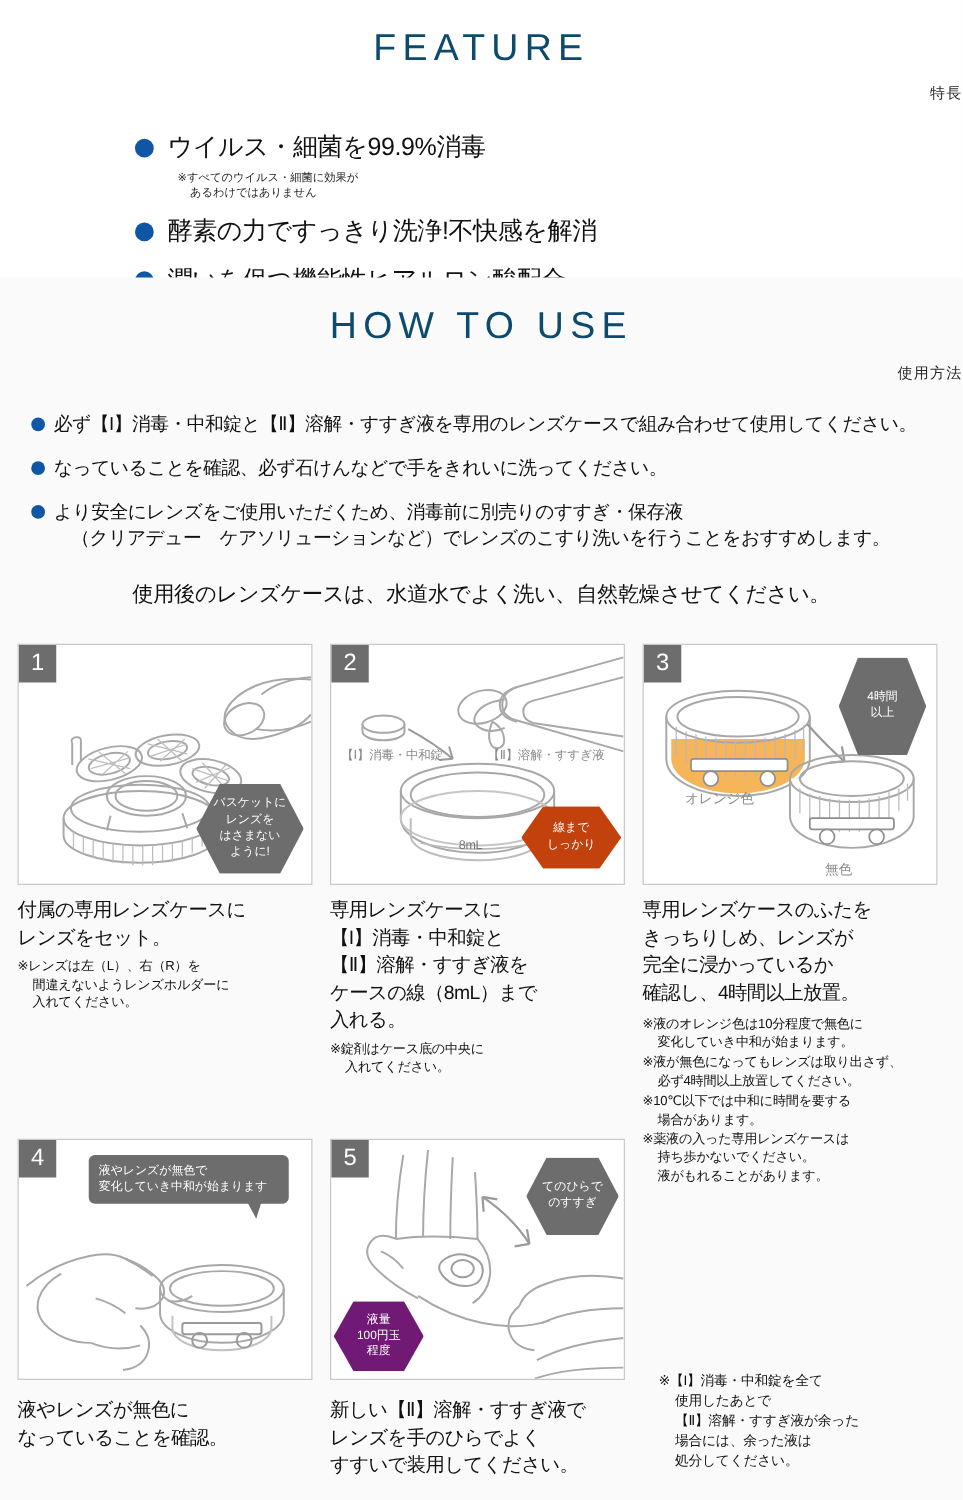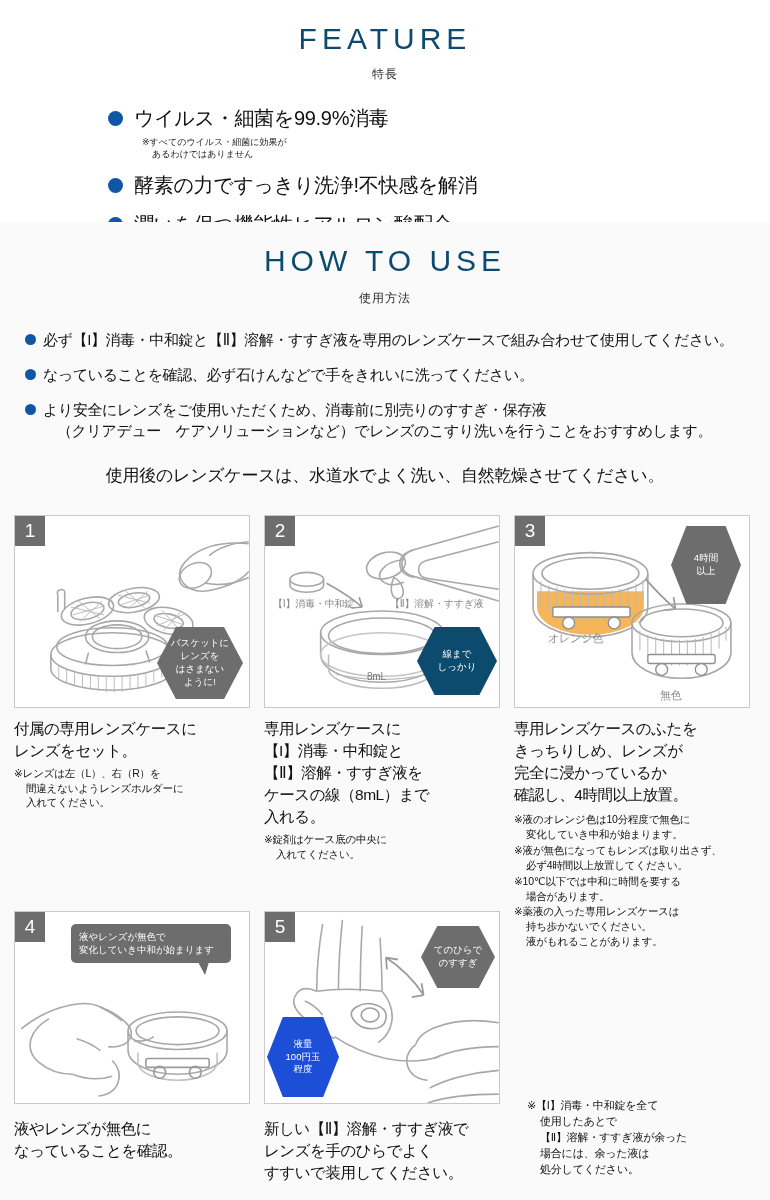--- a/index.html
+++ b/index.html
@@ -20,21 +20,21 @@
   }
   .sec-title {
     text-align:center;
     font-size: 30px;
     letter-spacing: 5px;
     font-weight: 400;
     color: #0c4a6e;
     font-family: "Liberation Sans", "DejaVu Sans", sans-serif;
   }
   .sec-sub {
-    text-align:center;
+    text-align:right;
     font-size: 12px;
     color: #2a2a2a;
     letter-spacing: 1px;
   }
   .feature-title { padding-top: 22px; }
   .feature-sub { padding-top: 10px; }
 
   .feature-list { margin-top: 22px; padding-left: 108px; }
   .feature-item {
     display:flex; align-items:flex-start;
@@ -375,21 +375,21 @@
                 <ellipse cx="118" cy="140" rx="62" ry="22" stroke="#c5c5c5"></ellipse>
                 <path d="M64 140 v14 a54 20 0 0 0 108 0 v-14" stroke="#bdbdbd"></path>
 
                 <path d="M72 160 q46 10 92 0" stroke="#bababa" stroke-width="1.3"></path>
               </g>
             </svg>
           </div>
           <div class="mini-label" style="left:8px; top:81px;">【Ⅰ】消毒・中和錠</div>
           <div class="mini-label" style="left:125px; top:81px;">【Ⅱ】溶解・すすぎ液</div>
           <div class="mini-label dark" style="left:102px; top:155px; font-size:10px;">8mL</div>
-          <div class="callout-hex" style="right: 2px; bottom: 12px; width: 80px; height: 68px; background: #0c4a6e;">
+          <div class="callout-hex" style="right: 2px; bottom: 12px; width: 80px; height: 50px; background: #c2410c;">
             <span style="white-space:pre-line">線まで
 しっかり</span>
           </div>
         </div>
 
         <div class="cap">
           <span>専用レンズケースに</span><br>
           <span>【I】消毒・中和錠と</span><br>
           <span>【Ⅱ】溶解・すすぎ液を</span><br>
           <span>ケースの線（8mL）まで</span><br>
@@ -580,21 +580,21 @@
                   <path d="M122 46 l12 2 M122 46 l1 12"></path>
                   <path d="M160 84 l-2 -12 M160 84 l-12 2"></path>
                 </g>
               </g>
             </svg>
           </div>
           <div class="callout-hex" style="right: 4px; top: 14px; width: 74px; height: 62px; background: rgb(109, 109, 109);">
             <span style="white-space:pre-line">てのひらで
 のすすぎ</span>
           </div>
-          <div class="callout-hex" style="left: 2px; bottom: 6px; width: 72px; height: 80px; background: #1d4ed8;">
+          <div class="callout-hex" style="left: 2px; bottom: 6px; width: 72px; height: 56px; background: #701a75;">
             <span style="white-space:pre-line">液量
 100円玉
 程度</span>
           </div>
         </div>
 
         <div class="cap" style="margin-top:14px; width:250px;">
           <span>新しい【Ⅱ】溶解・すすぎ液で</span><br>
           <span>レンズを手のひらでよく</span><br>
           <span>すすいで装用してください。</span>

